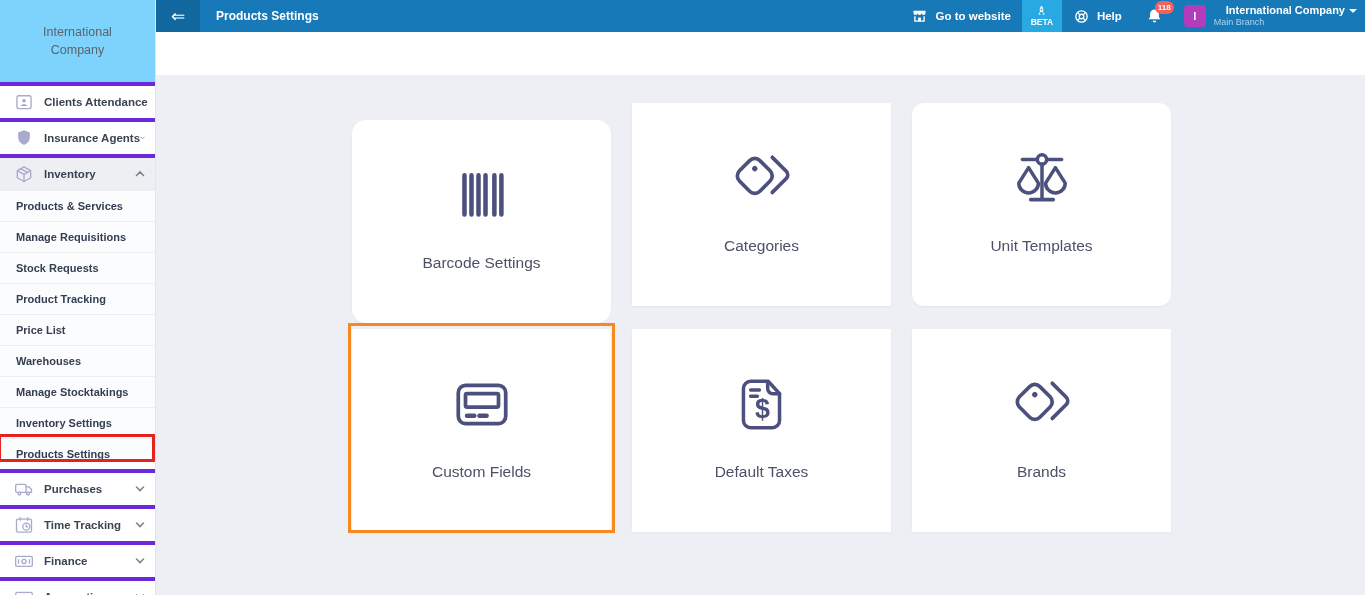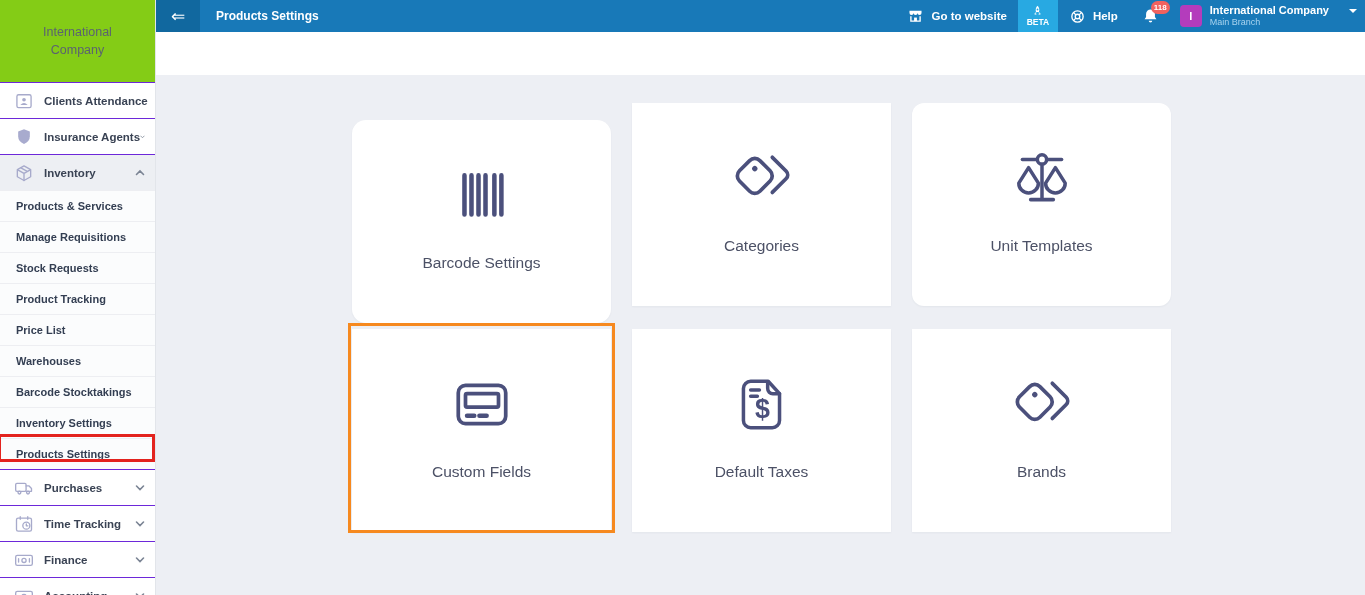--- a/index.html
+++ b/index.html
@@ -2,25 +2,25 @@
 <html><head>
 <meta charset="utf-8">
 <style>
   * { margin:0; padding:0; box-sizing:border-box; }
   html,body { width:1365px; height:595px; overflow:hidden; }
   body { font-family:"Liberation Sans", sans-serif; background:#edeff4; }
   .stage { position:relative; width:1365px; height:595px; background:#edeff4; }
 
   
   .sidebar { position:absolute; left:0; top:0; width:156px; height:595px;
-             background:#84cc16; border-right:1px solid #e2e5ea; z-index:5; }
+             background:#7dd3fc; border-right:1px solid #e2e5ea; z-index:5; }
   .logo { height:82px; display:flex; flex-direction:column; justify-content:center;
           align-items:center; gap:4px; color:#5b6370; font-size:12.5px; }
   .mi { display:flex; align-items:center; height:36px; padding:0 10px 0 13px;
-        border-top:1px solid #6d28d9; cursor:pointer; background:#fff; }
+        border-top:4px solid #6d28d9; cursor:pointer; background:#fff; }
   .mi.open { background:#edeff3; }
   .mi .ic { width:22px; height:22px; flex:0 0 22px; margin-right:9px;
             display:flex; align-items:center; justify-content:center; }
   .mi .lbl { flex:1; font-size:11.5px; font-weight:bold; color:#3a4354; white-space:nowrap; }
   .mi .chev { width:10px; height:8px; }
   .smi { display:flex; align-items:center; height:31px; padding:0 10px 0 16px;
          border-top:1px solid #edeef2; background:#fbfcfd; cursor:pointer; }
   .smi .lbl { font-size:11px; font-weight:bold; color:#333e52; white-space:nowrap; }
   svg.side { stroke:#a7aacb; fill:none; stroke-width:1.6;
              stroke-linecap:round; stroke-linejoin:round; }
@@ -40,21 +40,21 @@
           align-items:center; justify-content:center; color:#fff; font-size:8.5px;
           font-weight:bold; cursor:pointer; line-height:1.1; }
   .bell { position:relative; padding:0 12px; display:flex; align-items:center; cursor:pointer; height:32px; }
   .badge { position:absolute; top:1px; right:2px; min-width:19px; height:13px;
            background:#f0625f; border-radius:7px; color:#fff; font-size:8px;
            font-weight:bold; display:flex; align-items:center; justify-content:center;
            padding:0 3px; }
   .account { display:flex; align-items:center; gap:8px; padding:0 8px 0 8px; cursor:pointer; height:32px; }
   .avatar { width:22px; height:22px; border-radius:4px; background:#b43cbc; color:#fff;
             font-size:11px; font-weight:bold; display:flex; align-items:center; justify-content:center; }
-  .acct-name { color:#fff; font-size:11px; font-weight:bold; line-height:1.2; display:flex; align-items:center; gap:20px; }
+  .acct-name { color:#fff; font-size:11px; font-weight:bold; line-height:1.2; display:flex; align-items:center; gap:4px;margin-left:12px; }
   .acct-branch { color:#a9d4ef; font-size:9px; line-height:1.2; }
   .caret { width:0; height:0; border-left:4px solid transparent;
            border-right:4px solid transparent; border-top:4px solid #fff; }
 
   .whitestrip { position:absolute; left:156px; top:32px; width:1209px; height:43px; background:#fff; }
 
   
   .card { position:absolute; width:259px; height:203px; background:#fff;
           box-shadow:0 1px 2px rgba(40,50,80,.05); display:flex; flex-direction:column;
           align-items:center; cursor:pointer; }
@@ -130,21 +130,21 @@
     <div class="smi">
       <span class="lbl">Product Tracking</span>
     </div>
     <div class="smi">
       <span class="lbl">Price List</span>
     </div>
     <div class="smi">
       <span class="lbl">Warehouses</span>
     </div>
     <div class="smi">
-      <span class="lbl">Barcode Stocktakings</span>
+      <span class="lbl">Manage Stocktakings</span>
     </div>
     <div class="smi">
       <span class="lbl">Inventory Settings</span>
     </div>
     <div class="smi">
       <span class="lbl">Products Settings</span>
     </div>
 
     <div class="mi">
       <span class="ic">

